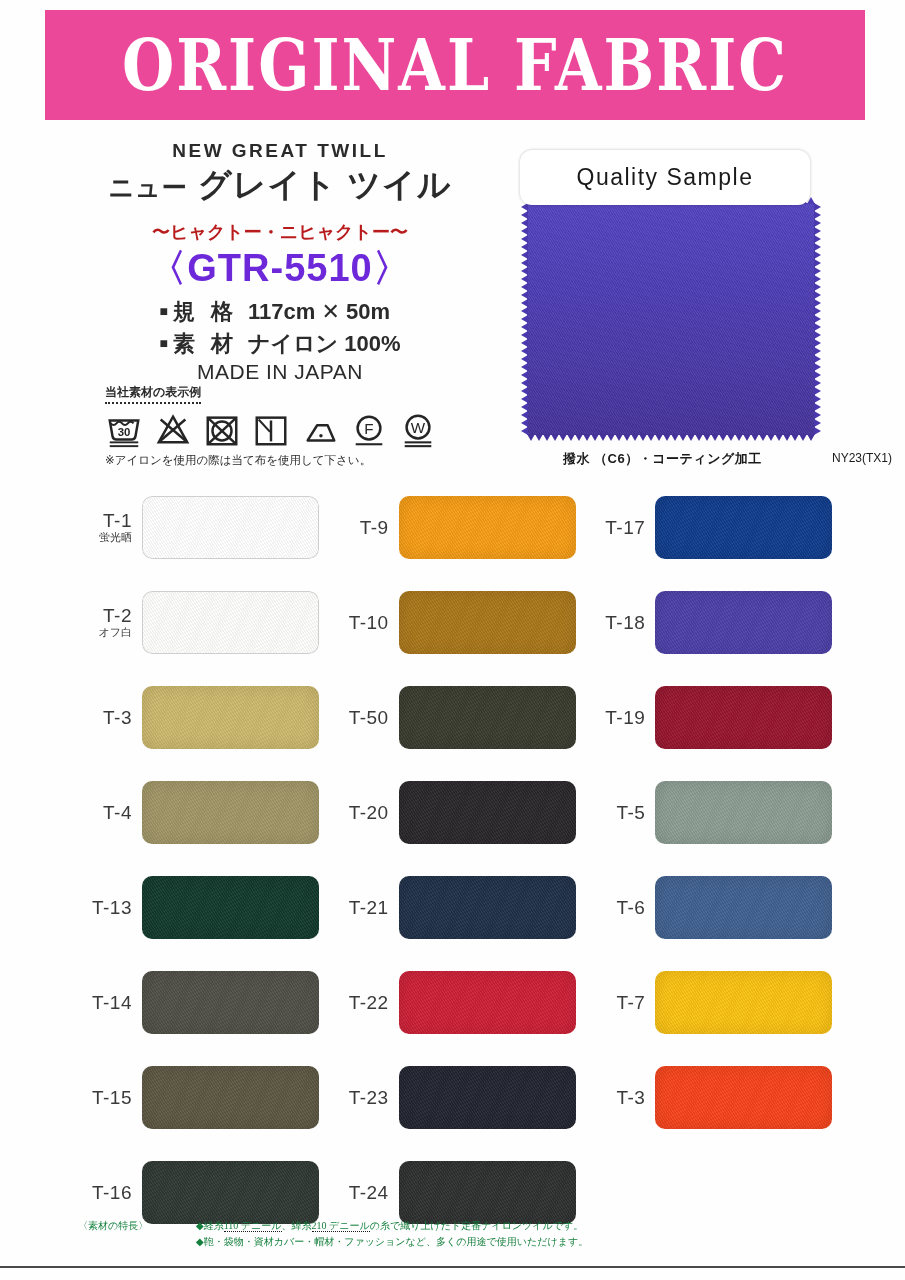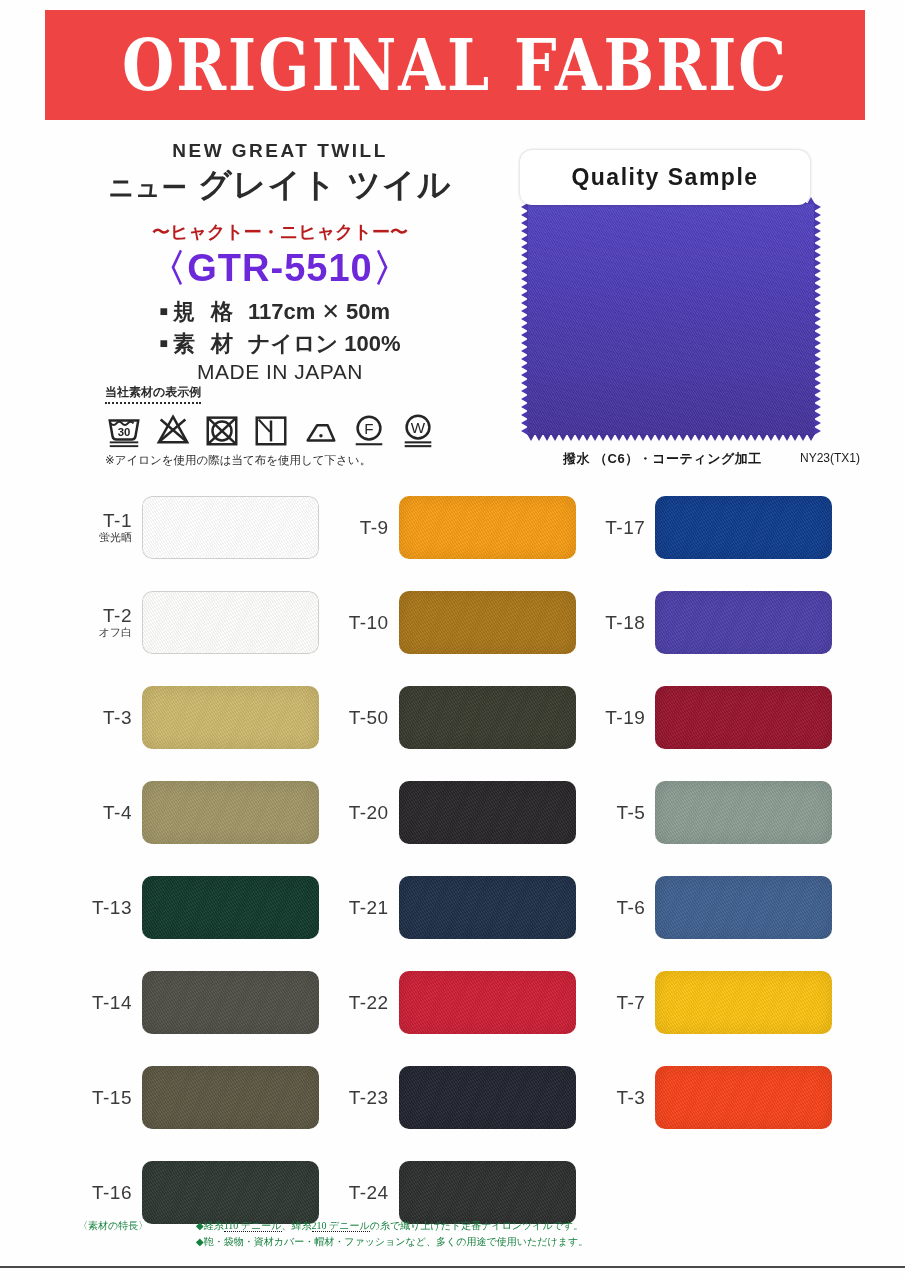--- a/index.html
+++ b/index.html
@@ -8,21 +8,21 @@
     background: #ffffff;
     font-family: "Liberation Sans", "DejaVu Sans", sans-serif;
     color: #231f20;
     overflow: hidden;
   }
   .page { position: relative; width: 905px; height: 1280px; background: #fefefe; }
 
   
   .banner {
     position: absolute; left: 45px; top: 10px; width: 820px; height: 110px;
-    background: #ef4444;
+    background: #ec4899;
     display: flex; align-items: center; justify-content: center;
   }
   .banner-title {
     font-family: "DejaVu Serif", "Liberation Serif", serif;
     color: #ffffff;
     font-size: 60px;
     font-weight: 700;
     letter-spacing: 2px;
     white-space: nowrap;
     transform: scaleY(1.18);
@@ -75,21 +75,21 @@
 
   
   .qs-label {
     position: absolute; left: 520px; top: 150px; width: 290px; height: 55px;
     background: #ffffff; border-radius: 12px;
     box-shadow: 0 0 3px rgba(0,0,0,.25);
     display: flex; align-items: center; justify-content: center;
     z-index: 3;
   }
   .qs-label span {
-    font-size: 23px; color: #1a1a1a; letter-spacing: 1.5px; font-weight: 700;
+    font-size: 23px; color: #1a1a1a; letter-spacing: 1.5px; font-weight: 400;
   }
   .qs-swatch {
     position: absolute; left: 527px; top: 203px; width: 288px; height: 232px;
     z-index: 2;
   }
   .qs-fabric {
     position: absolute; inset: 0;
     background: #4d3db5;
     -webkit-mask-image:
       radial-gradient(circle 4px at 4px 50%, transparent 4px, #000 4.4px),
@@ -104,21 +104,21 @@
   .zz-bot { bottom: -6px; }
   .zz-left, .zz-right { top: 0; height: 100%; width: 7px; }
   .zz-left { left: -6px; }
   .zz-right { right: -6px; }
 
   .qs-caption {
     position: absolute; left: 563px; top: 450px;
     font-size: 13px; font-weight: 700; color: #1a1a1a; letter-spacing: .5px;
   }
   .qs-code {
-    position: absolute; left: 800px; top: 451px;
+    position: absolute; left: 832px; top: 451px;
     font-size: 12px; font-weight: 400; color: #1a1a1a;
   }
 
   
   .grid {
     position: absolute; left: 76px; top: 480px;
     width: 770px; height: 720px;
     display: grid;
     grid-template-columns: repeat(3, 1fr);
     grid-auto-rows: 95px;

